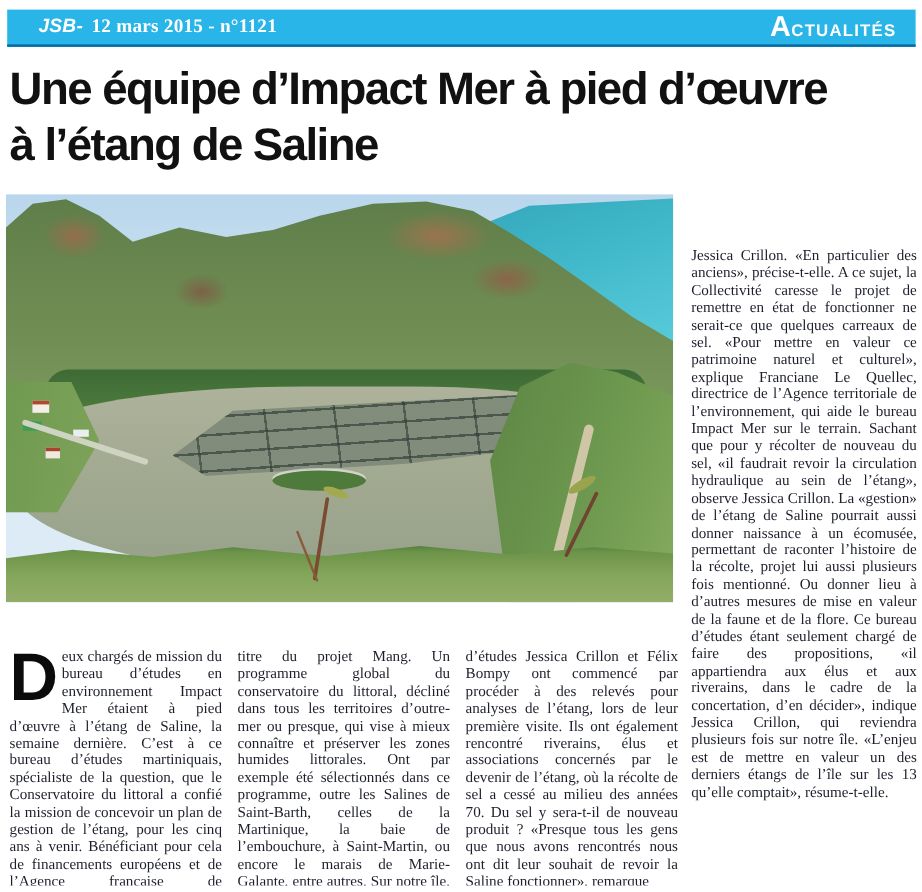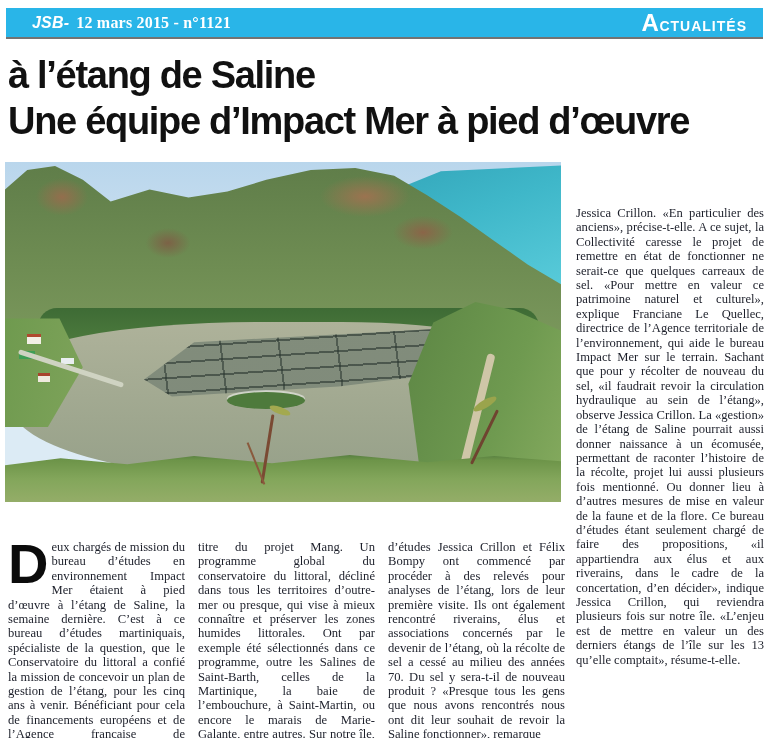--- a/index.html
+++ b/index.html
@@ -2,21 +2,21 @@
 <html lang="fr"><head>
 <meta charset="utf-8">
 <style>
   html,body{margin:0;padding:0;background:#ffffff;}
   .page{position:relative;width:768px;height:743px;background:#ffffff;overflow:hidden;
         font-family:"Liberation Serif",serif;}
 
   
   .masthead{position:absolute;left:6px;top:8px;width:757px;height:31px;background:#29b5e8;
             display:flex;align-items:center;justify-content:space-between;box-sizing:border-box;
-            padding:0 16px 0 26px;color:#ffffff;border-bottom:2px solid #737373;}
+            padding:0 16px 0 26px;color:#ffffff;border-bottom:2px solid #0369a1;}
   .issue{font-family:"Liberation Serif",serif;font-weight:bold;font-size:16px;letter-spacing:.2px;}
   .issue .logo{font-family:"Liberation Sans",sans-serif;font-style:italic;font-weight:800;
                font-size:16px;margin-right:7px;}
   .section{font-family:"Liberation Sans",sans-serif;font-weight:800;line-height:1;display:flex;align-items:baseline;}
   .section .first{font-size:24px;letter-spacing:.5px;}
   .section .rest{font-size:14px;letter-spacing:1px;}
 
   
   h1{position:absolute;left:8px;top:52px;margin:0;color:#111111;
      font-family:"Liberation Sans",sans-serif;font-weight:800;
@@ -94,22 +94,22 @@
     <div class="issue">
       <span class="logo">JSB-</span><span>12 mars 2015 - n°1121</span>
     </div>
     <div class="section">
       <span class="first">A</span>
         <span class="rest">CTUALITÉS</span>
     </div>
   </div>
 
   <h1>
+    <span class="tl">Une équipe d’Impact Mer à pied d’œuvre</span>
     <span class="tl">à l’étang de Saline</span>
-    <span class="tl">Une équipe d’Impact Mer à pied d’œuvre</span>
   </h1>
 
   <div class="photo">
     <div class="sea"></div>
     <div class="mountain"></div>
     <div class="rock1"></div>
     <div class="rock2"></div>
     <div class="rock3"></div>
     <div class="rock4"></div>
     <div class="mangrove"></div>

